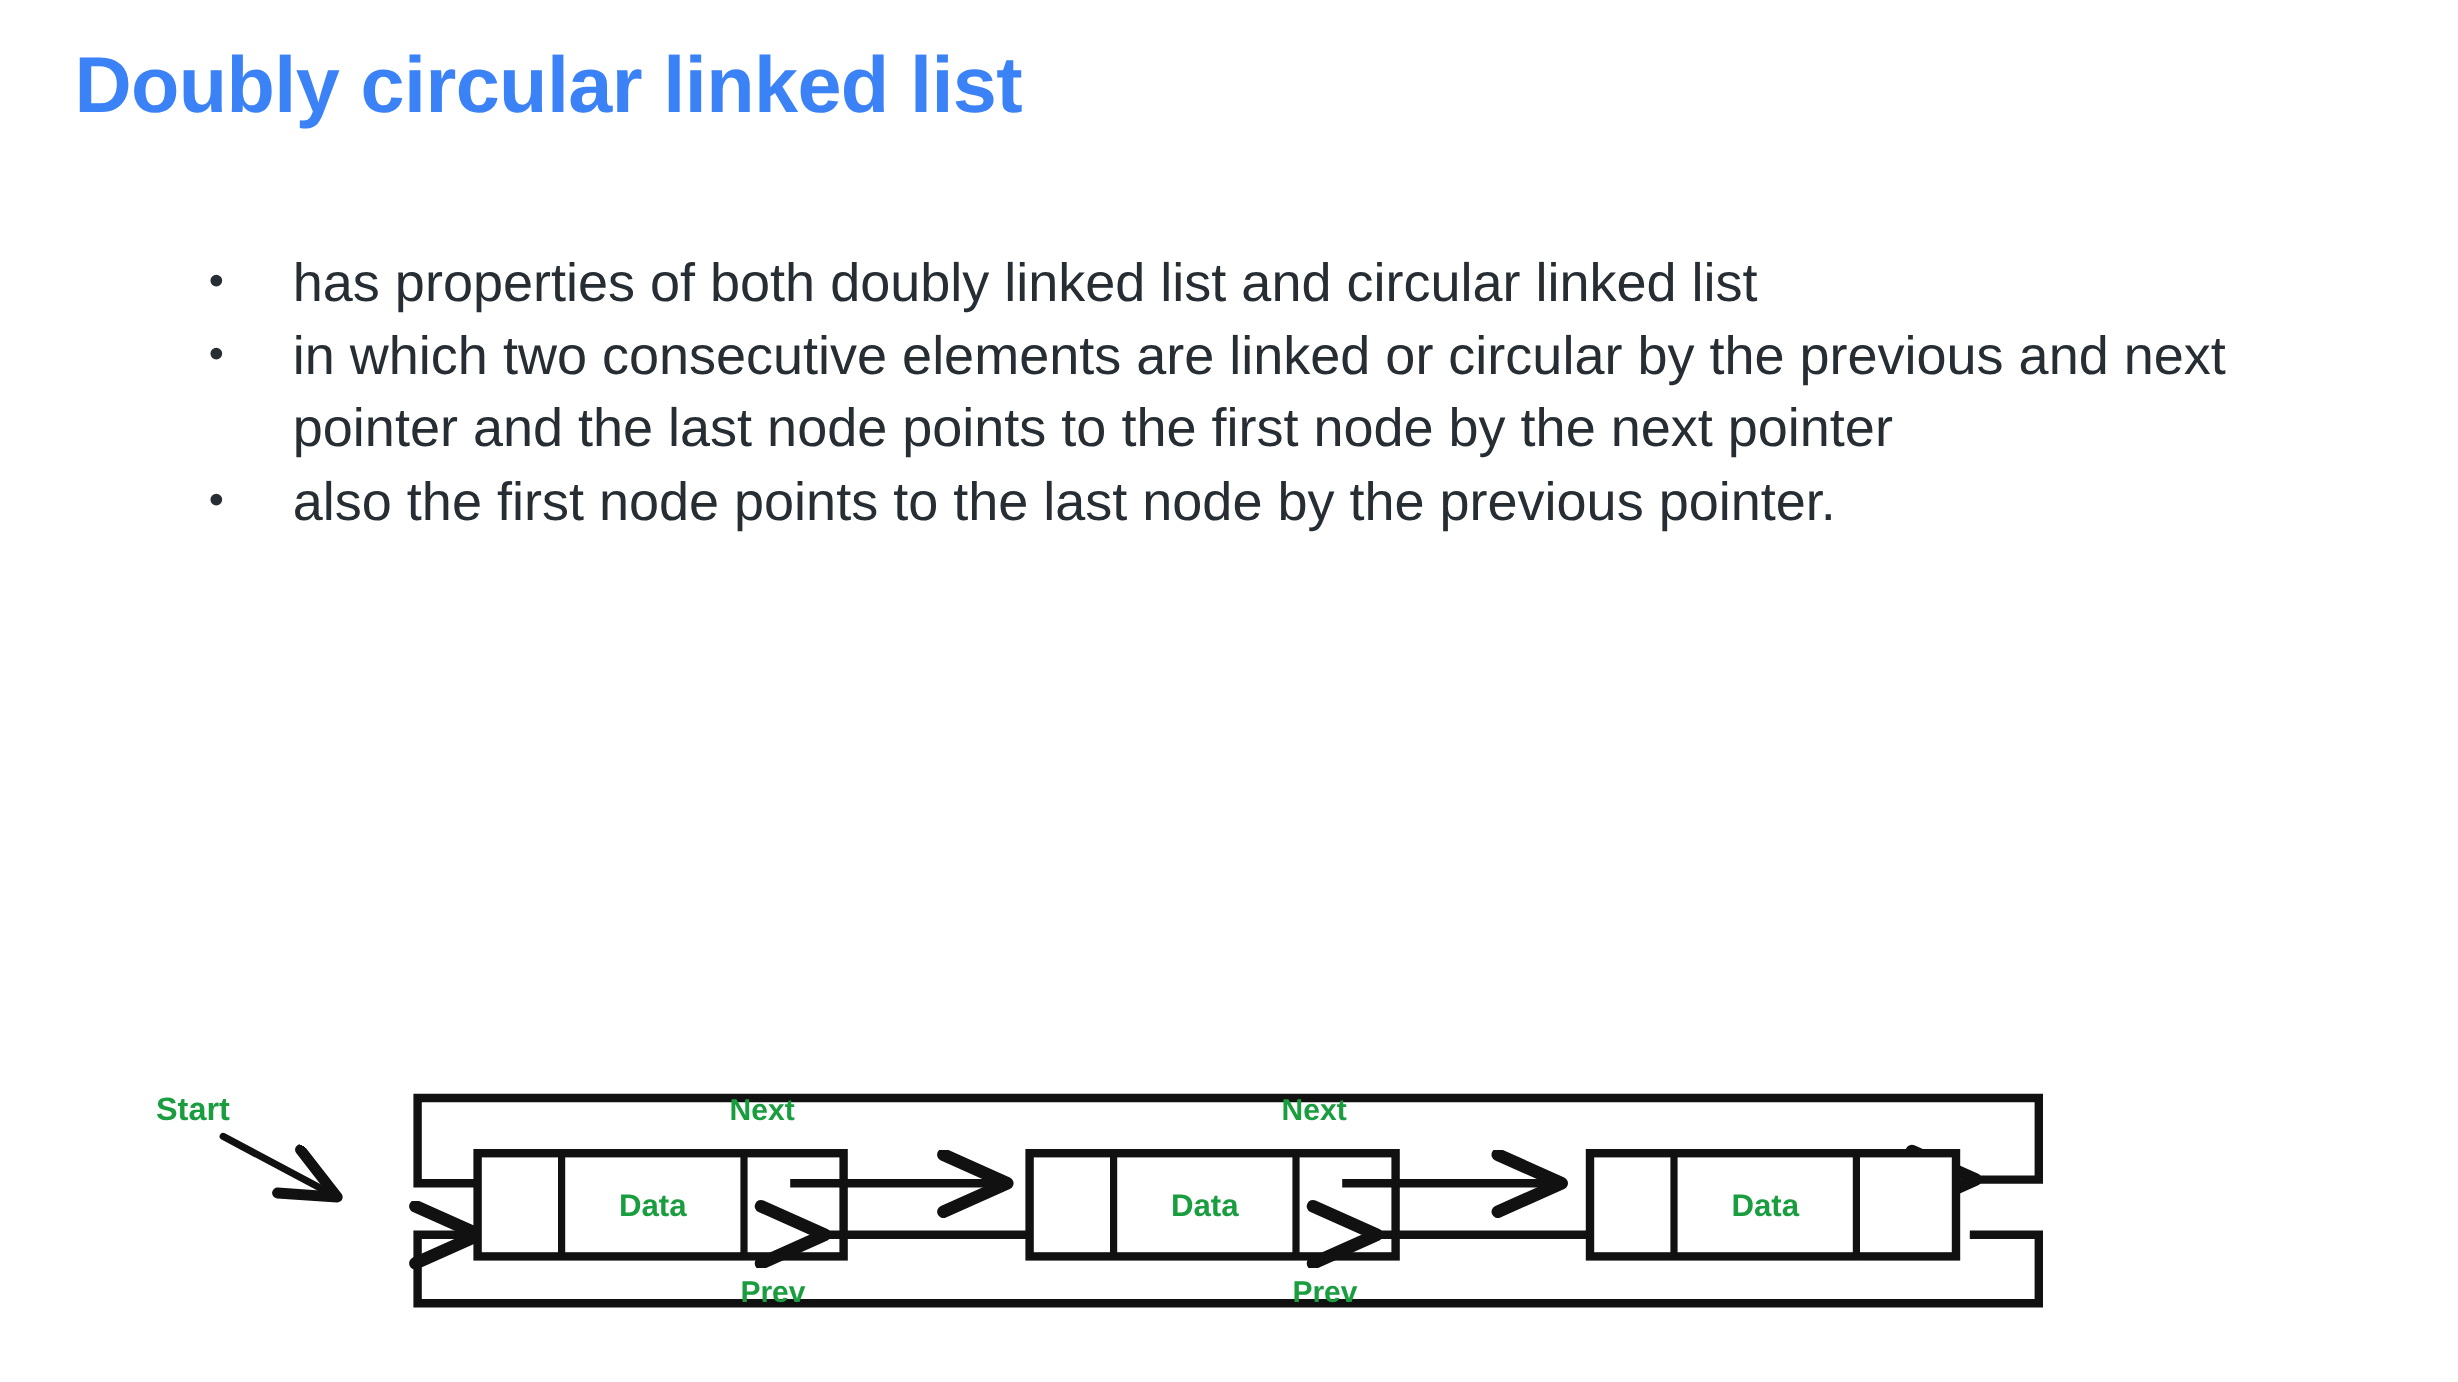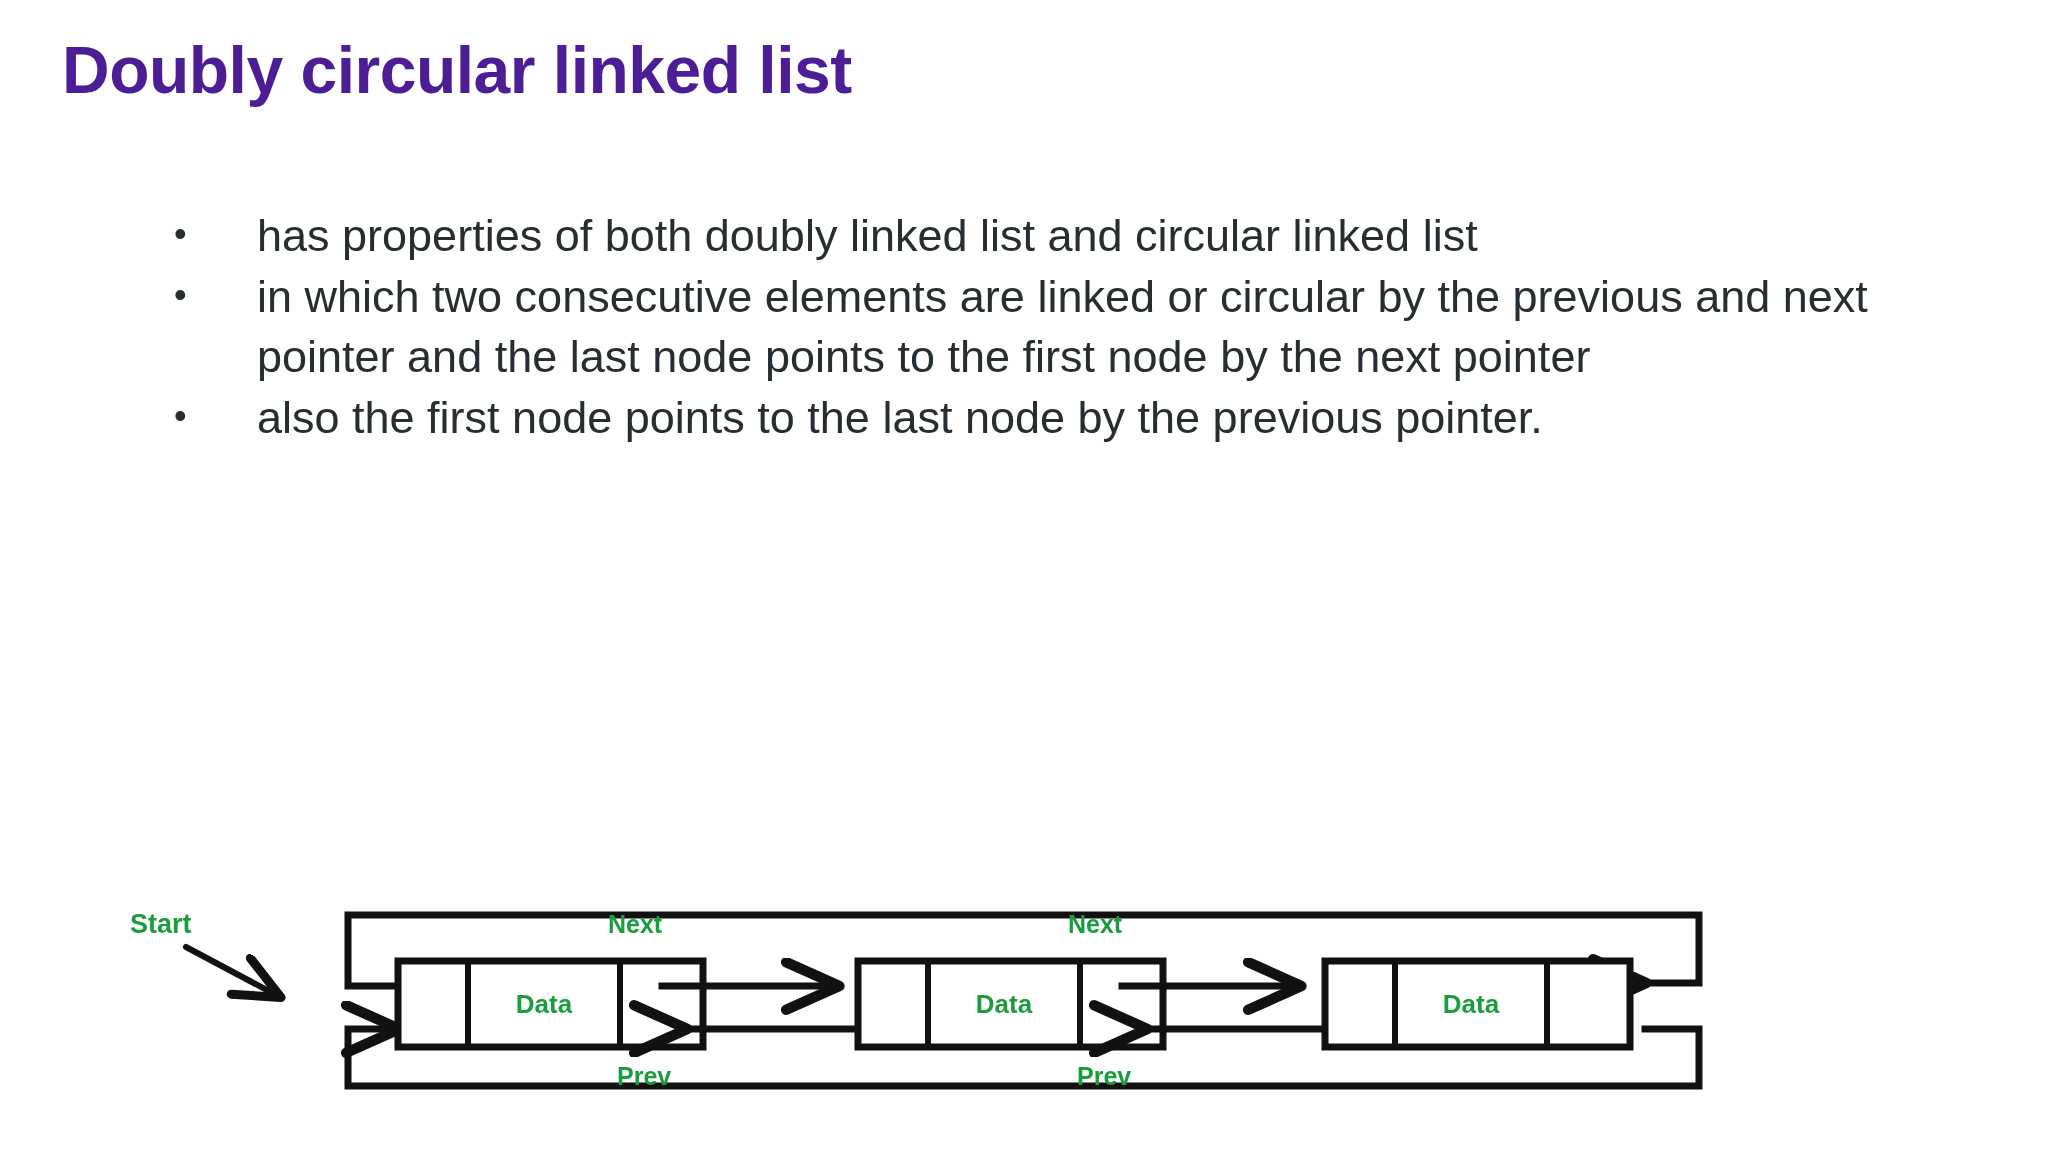--- a/index.html
+++ b/index.html
@@ -15,21 +15,21 @@
     font-family: "Liberation Sans", sans-serif;
   }
 
   
   .slide-title {
     position: absolute;
     left: 62px;
     top: 34px;
     font-size: 66px;
     font-weight: bold;
-    color: #4c1d95;
+    color: #3b82f6;
     letter-spacing: -0.5px;
     line-height: 1.1;
     white-space: nowrap;
   }
 
   
   .bullet-list {
     position: absolute;
     left: 168px;
     top: 206px;
@@ -48,21 +48,20 @@
     width: 70px;
     font-size: 36px;
     line-height: 1.55;
     color: #262D33;
     text-align: left;
     padding-left: 6px;
   }
   .bullet-text {
     flex: 1 1 auto;
     max-width: 1760px;
-    margin-left: 13px;
   }
 
   
   .diagram {
     position: absolute;
     left: 0px;
     top: 871px;
     width: 1800px;
     height: 300px;
   }

